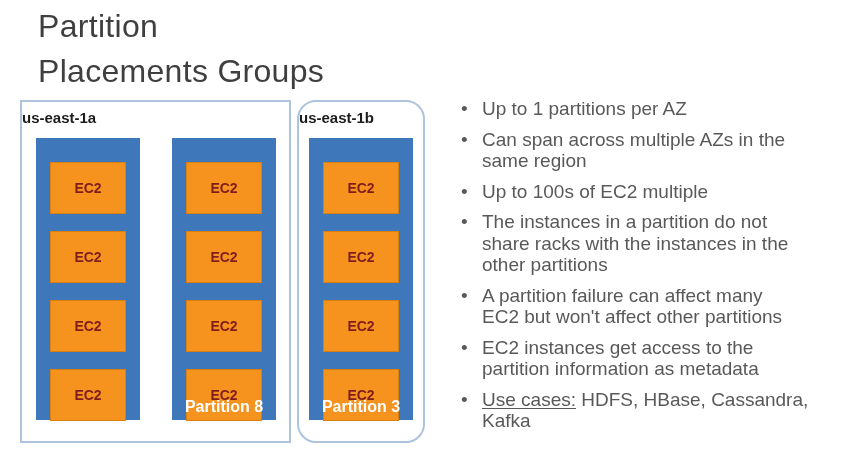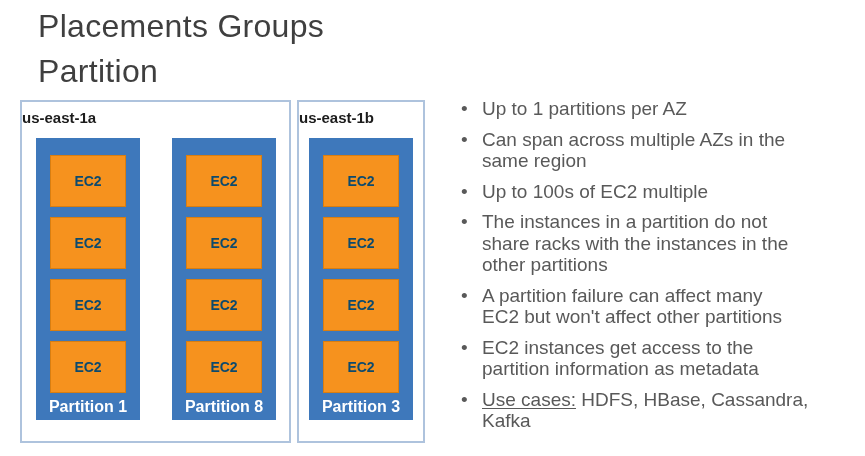--- a/index.html
+++ b/index.html
@@ -19,40 +19,40 @@
   .slide-title{
     position:absolute;left:38px;top:4px;
     font-size:32px;line-height:45px;font-weight:300;
     color:var(--title-text);letter-spacing:0.3px;
   }
   .az{
     position:absolute;top:100px;height:343px;background:#ffffff;
     border:2px solid var(--zone-border);box-sizing:border-box;
   }
   .az-a{left:20px;width:271px;}
-  .az-b{left:297px;width:128px;}
+  .az-b{left:297px;width:128px;border-radius:19px;}
   .az-label{
     margin-top:7px;
     font-weight:bold;font-size:15px;color:#1c1c1c;
   }
   .partition{
     position:absolute;top:36px;width:104px;height:282px;
     background:var(--blue);
     display:flex;flex-direction:column;align-items:center;
     padding-top:17px;gap:10px;box-sizing:border-box;
   }
   .partition-1{left:14px;}
   .partition-2{left:150px;}
   .partition-3{left:10px;}
   .ec2{
     width:76px;height:52px;flex:none;
     background:var(--orange);border:1px solid var(--orange-border);
-    box-sizing:border-box;color:#0c4a6e;
+    box-sizing:border-box;color:#7f1d1d;
     font-size:14px;font-weight:600;
-    display:flex;align-items:center;justify-content:center;
+    display:flex;align-items:center;justify-content:center;margin-top:7px;
   }
   .partition-label{
     position:absolute;bottom:4px;left:0;right:0;text-align:center;
     color:#ffffff;font-weight:bold;font-size:16px;
   }
   .bullets{
     position:absolute;left:461px;top:98px;width:400px;
     list-style:none;margin:0;padding:0;
   }
   .bullets li{
@@ -61,33 +61,32 @@
   }
   .bullet-dot{width:21px;flex:none;}
   .bullet-content{flex:1;}
   .bullet-text{white-space:pre-line;}
   .bullet-prefix{text-decoration:underline;text-underline-offset:2px;}
 </style>
 </head>
 <body>
 
 <div class="slide-title">
+  <div>Partition</div>
   <div>Placements Groups</div>
-  <div>Partition</div>
 </div>
 
 <div class="az az-a">
   <div class="az-label">us-east-1a</div>
 
   <div class="partition partition-1">
     <div class="ec2">EC2</div>
     <div class="ec2">EC2</div>
     <div class="ec2">EC2</div>
     <div class="ec2">EC2</div>
-    <div class="partition-label">Partition 1</div>
   </div>
 
   <div class="partition partition-2">
     <div class="ec2">EC2</div>
     <div class="ec2">EC2</div>
     <div class="ec2">EC2</div>
     <div class="ec2">EC2</div>
     <div class="partition-label">Partition 8</div>
   </div>
 </div>

